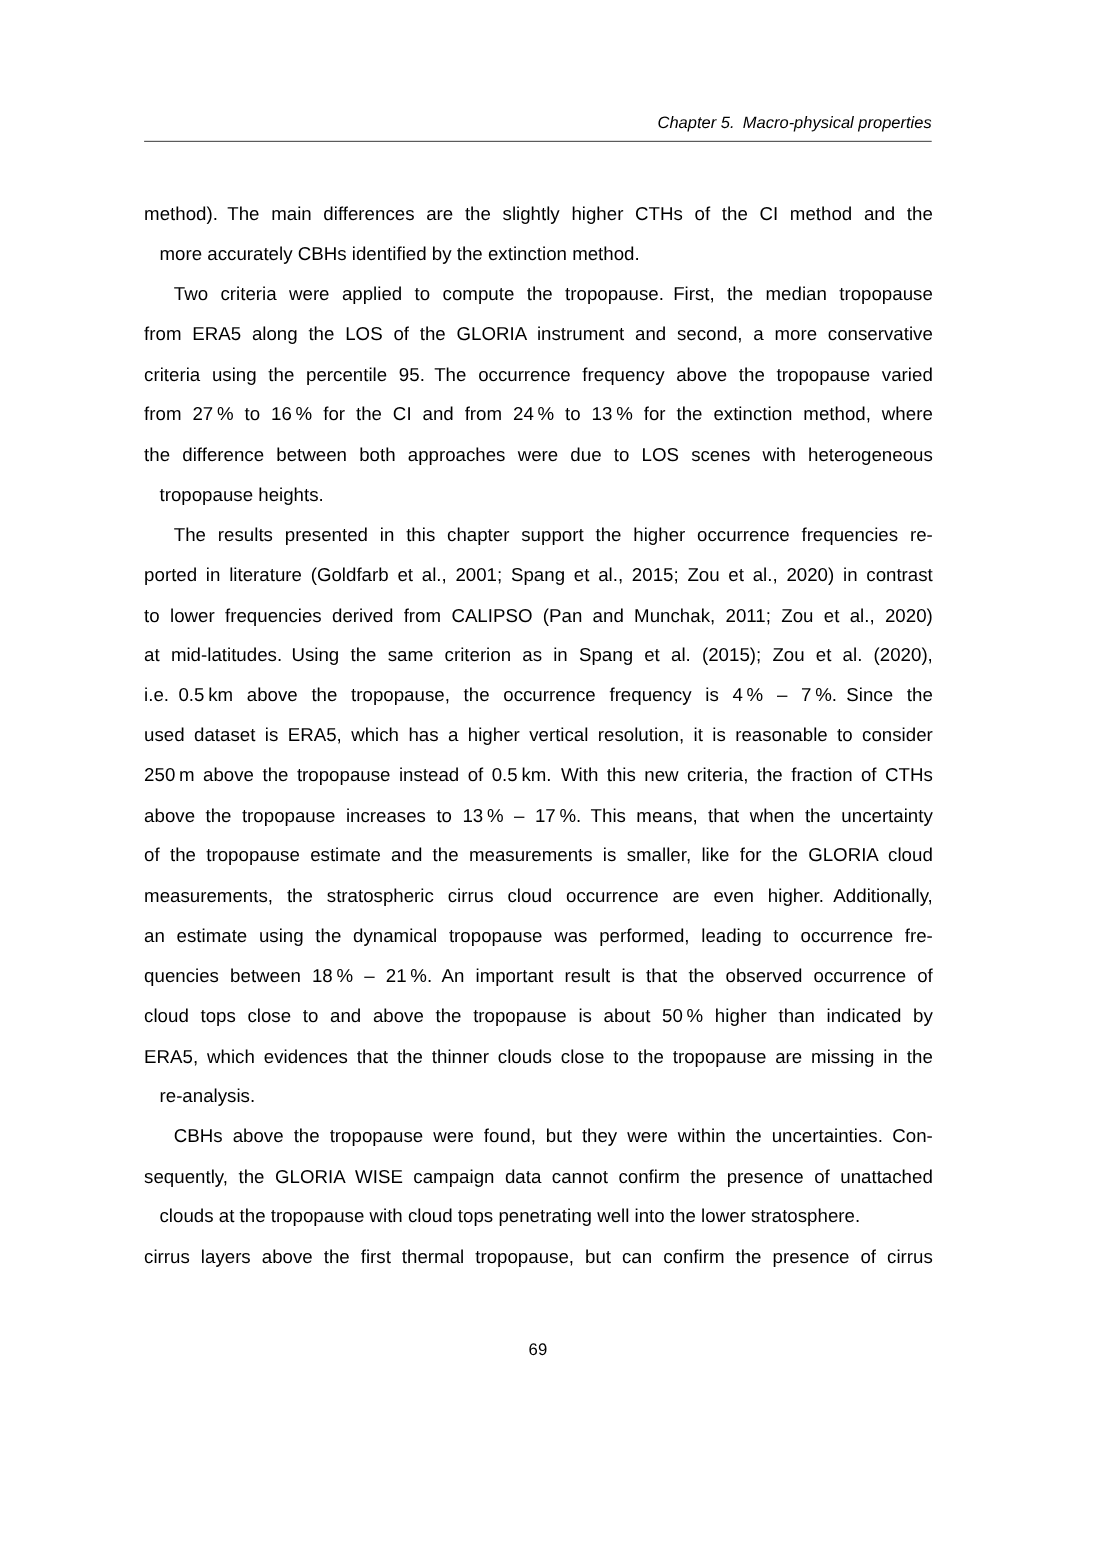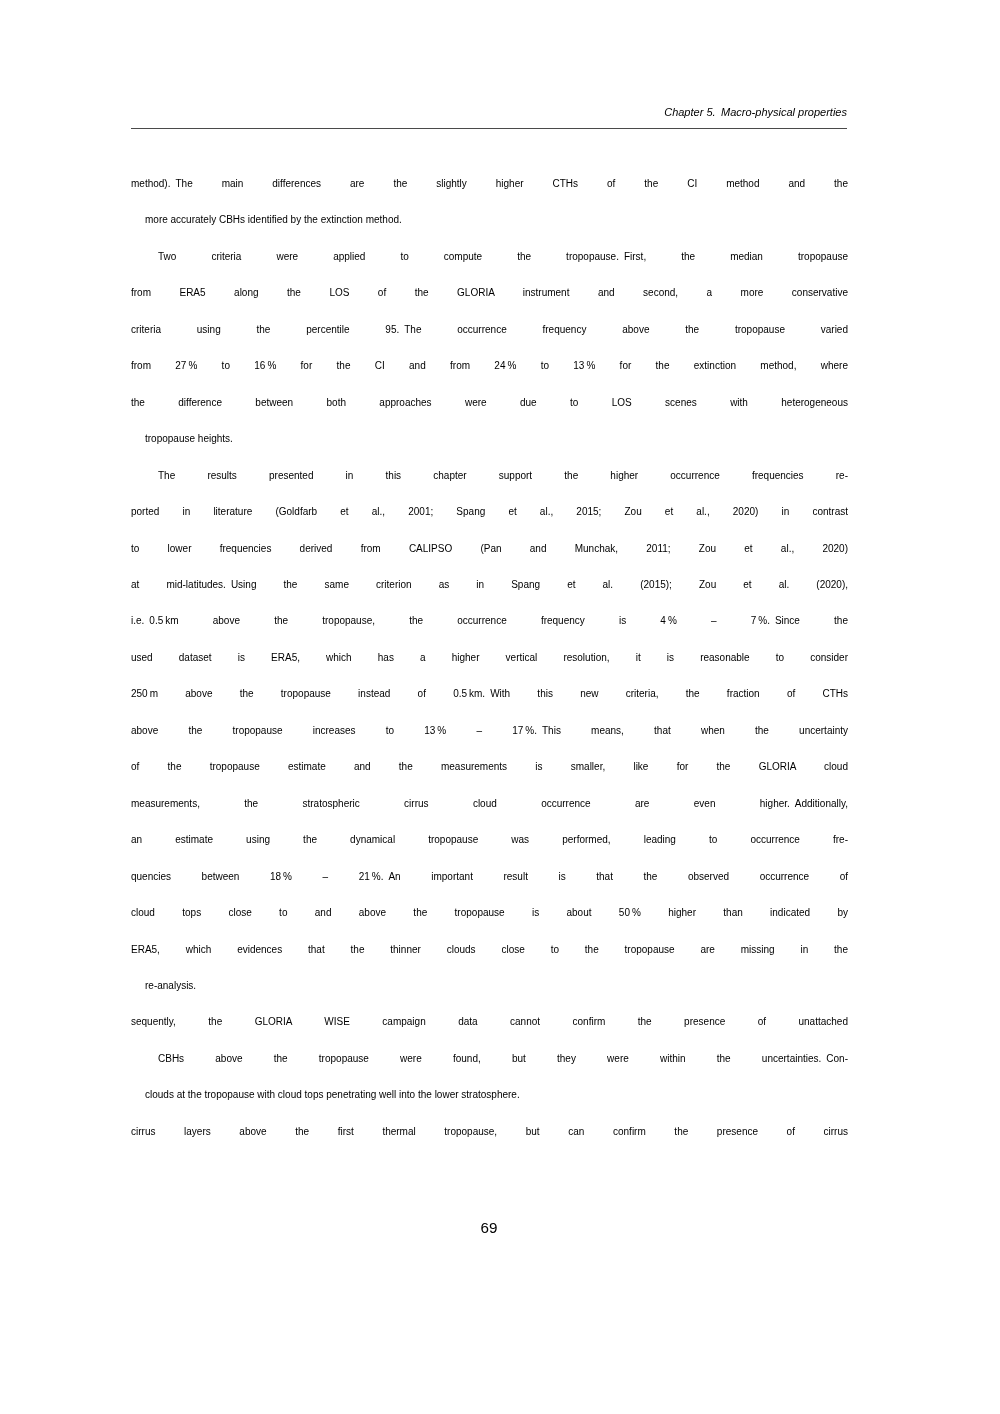--- a/index.html
+++ b/index.html
@@ -16,39 +16,39 @@
     color: #000000;
     overflow: hidden;
   }
   .running-title {
     position: absolute;
     left: 131px;
     width: 716px;
     top: 102px;
     text-align: right;
     font-style: italic;
-    font-size: 11px;
+    font-size: 15px;
     line-height: 20px;
     color: #000000;
     white-space: pre;
   }
   .header-rule {
     position: absolute;
     left: 131px;
     top: 128px;
     width: 716px;
     height: 1px;
     background: #4a4a4a;
   }
   .body-text {
     position: absolute;
     left: 131px;
-    top: 166px;
+    top: 177px;
     width: 717px;
-    font-size: 10px;
+    font-size: 17px;
     line-height: 36.45px;
     color: #000000;
   }
   .paragraph {
     margin: 0;
   }
   .line {
     text-align: justify;
     text-align-last: justify;
     -moz-text-align-last: justify;
@@ -102,22 +102,22 @@
         <div class="line">above the tropopause increases to 13 % – 17 %. This means, that when the uncertainty</div>
         <div class="line">of the tropopause estimate and the measurements is smaller, like for the GLORIA cloud</div>
         <div class="line">measurements, the stratospheric cirrus cloud occurrence are even higher. Additionally,</div>
         <div class="line">an estimate using the dynamical tropopause was performed, leading to occurrence fre-</div>
         <div class="line">quencies between 18 % – 21 %. An important result is that the observed occurrence of</div>
         <div class="line">cloud tops close to and above the tropopause is about 50 % higher than indicated by</div>
         <div class="line">ERA5, which evidences that the thinner clouds close to the tropopause are missing in the</div>
         <div class="line last">re-analysis.</div>
       </div>
       <div class="paragraph">
+        <div class="line indent">CBHs above the tropopause were found, but they were within the uncertainties. Con-</div>
         <div class="line">sequently, the GLORIA WISE campaign data cannot confirm the presence of unattached</div>
-        <div class="line indent">CBHs above the tropopause were found, but they were within the uncertainties. Con-</div>
         <div class="line last">clouds at the tropopause with cloud tops penetrating well into the lower stratosphere.</div>
         <div class="line">cirrus layers above the first thermal tropopause, but can confirm the presence of cirrus</div>
       </div>
     </div>
 
   <div class="footer">
     <span>69</span>
   </div>
 </div>
 

